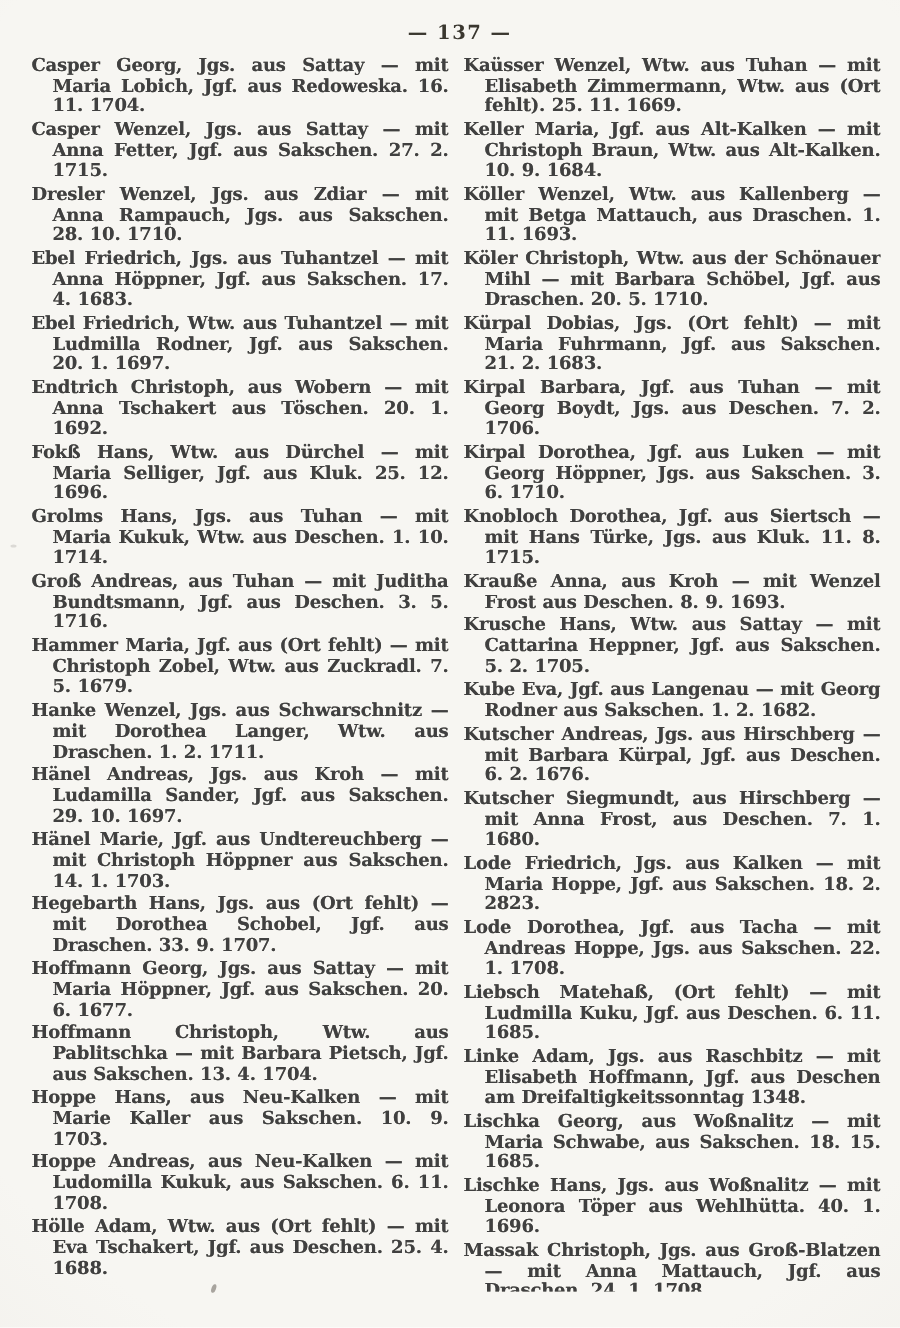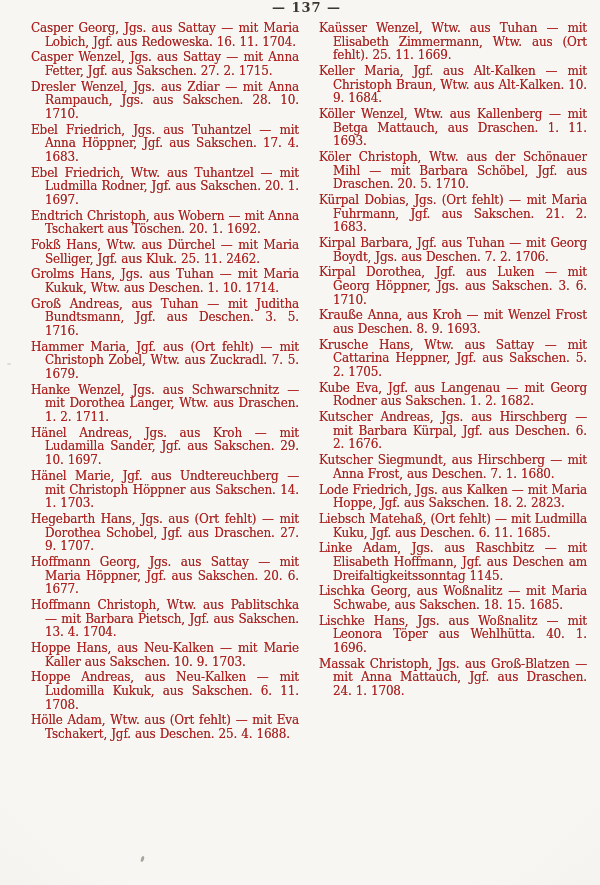--- a/index.html
+++ b/index.html
@@ -8,47 +8,48 @@
     height: 885px;
     overflow: hidden;
     background:
       radial-gradient(ellipse 120% 100% at 50% 45%, #f7f6f2 60%, #edebe6 92%, #e5e3dd 100%);
     font-family: "DejaVu Serif", "Liberation Serif", serif;
     color: #35322c;
     position: relative;
   }
   .page-header {
     text-align: center;
+    padding-top: 15px;
     font-size: 13px;
     font-weight: 700;
     letter-spacing: 1px;
     color: #3a372f;
     margin-left: 13px;
   }
   .columns {
     display: flex;
     justify-content: space-between;
     padding: 7px 13px 0 15px;
   }
   .col {
     width: 284px;
     height: 824px;
     overflow: hidden;
   }
   .entry {
-    margin: 0 0 2px 16px;
+    margin: 0 0 2px 6px;
     font-size: 12px;
     line-height: 1.14;
-    font-weight: 400;
+    font-weight: 700;
     letter-spacing: -0.15px;
     word-spacing: 0.4px;
     text-align: justify;
     padding-left: 14px;
     text-indent: -14px;
-    color: #b91c1c;
+    color: #404040;
     
     text-shadow: 0 0 0.4px rgba(40, 36, 28, 0.55);
   }
   .artifact {
     position: absolute;
     background: rgba(70, 65, 55, 0.45);
     border-radius: 50%;
   }
   .artifact.speck-a { left: 141px; top: 856px; width: 3px; height: 6px; transform: rotate(20deg); }
   .artifact.speck-b { left: 7px; top: 363px; width: 4px; height: 2px; opacity: .35; }
@@ -60,50 +61,52 @@
 <div class="page-header">— 137 —</div>
 
 <div class="columns">
   <div class="col">
       <p class="entry">Casper Georg, Jgs. aus Sattay — mit Maria Lobich, Jgf. aus Redoweska. 16. 11. 1704.</p>
       <p class="entry">Casper Wenzel, Jgs. aus Sattay — mit Anna Fetter, Jgf. aus Sakschen. 27. 2. 1715.</p>
       <p class="entry">Dresler Wenzel, Jgs. aus Zdiar — mit Anna Rampauch, Jgs. aus Sakschen. 28. 10. 1710.</p>
       <p class="entry">Ebel Friedrich, Jgs. aus Tuhantzel — mit Anna Höppner, Jgf. aus Sakschen. 17. 4. 1683.</p>
       <p class="entry">Ebel Friedrich, Wtw. aus Tuhantzel — mit Ludmilla Rodner, Jgf. aus Sakschen. 20. 1. 1697.</p>
       <p class="entry">Endtrich Christoph, aus Wobern — mit Anna Tschakert aus Töschen. 20. 1. 1692.</p>
-      <p class="entry">Fokß Hans, Wtw. aus Dürchel — mit Maria Selliger, Jgf. aus Kluk. 25. 11. 2462.</p>
+      <p class="entry">Fokß Hans, Wtw. aus Dürchel — mit Maria Selliger, Jgf. aus Kluk. 25. 12. 1696.</p>
       <p class="entry">Grolms Hans, Jgs. aus Tuhan — mit Maria Kukuk, Wtw. aus Deschen. 1. 10. 1714.</p>
       <p class="entry">Groß Andreas, aus Tuhan — mit Juditha Bundtsmann, Jgf. aus Deschen. 3. 5. 1716.</p>
       <p class="entry">Hammer Maria, Jgf. aus (Ort fehlt) — mit Christoph Zobel, Wtw. aus Zuckradl. 7. 5. 1679.</p>
       <p class="entry">Hanke Wenzel, Jgs. aus Schwarschnitz — mit Dorothea Langer, Wtw. aus Draschen. 1. 2. 1711.</p>
       <p class="entry">Hänel Andreas, Jgs. aus Kroh — mit Ludamilla Sander, Jgf. aus Sakschen. 29. 10. 1697.</p>
       <p class="entry">Hänel Marie, Jgf. aus Undtereuchberg — mit Christoph Höppner aus Sakschen. 14. 1. 1703.</p>
-      <p class="entry">Hegebarth Hans, Jgs. aus (Ort fehlt) — mit Dorothea Schobel, Jgf. aus Draschen. 27. 9. 1707.</p>
+      <p class="entry">Hegebarth Hans, Jgs. aus (Ort fehlt) — mit Dorothea Schobel, Jgf. aus Draschen. 33. 9. 1707.</p>
       <p class="entry">Hoffmann Georg, Jgs. aus Sattay — mit Maria Höppner, Jgf. aus Sakschen. 20. 6. 1677.</p>
       <p class="entry">Hoffmann Christoph, Wtw. aus Pablitschka — mit Barbara Pietsch, Jgf. aus Sakschen. 13. 4. 1704.</p>
       <p class="entry">Hoppe Hans, aus Neu-Kalken — mit Marie Kaller aus Sakschen. 10. 9. 1703.</p>
       <p class="entry">Hoppe Andreas, aus Neu-Kalken — mit Ludomilla Kukuk, aus Sakschen. 6. 11. 1708.</p>
       <p class="entry">Hölle Adam, Wtw. aus (Ort fehlt) — mit Eva Tschakert, Jgf. aus Deschen. 25. 4. 1688.</p>
     </div>
   <div class="col">
       <p class="entry">Kaüsser Wenzel, Wtw. aus Tuhan — mit Elisabeth Zimmermann, Wtw. aus (Ort fehlt). 25. 11. 1669.</p>
       <p class="entry">Keller Maria, Jgf. aus Alt-Kalken — mit Christoph Braun, Wtw. aus Alt-Kalken. 10. 9. 1684.</p>
       <p class="entry">Köller Wenzel, Wtw. aus Kallenberg — mit Betga Mattauch, aus Draschen. 1. 11. 1693.</p>
       <p class="entry">Köler Christoph, Wtw. aus der Schönauer Mihl — mit Barbara Schöbel, Jgf. aus Draschen. 20. 5. 1710.</p>
       <p class="entry">Kürpal Dobias, Jgs. (Ort fehlt) — mit Maria Fuhrmann, Jgf. aus Sakschen. 21. 2. 1683.</p>
       <p class="entry">Kirpal Barbara, Jgf. aus Tuhan — mit Georg Boydt, Jgs. aus Deschen. 7. 2. 1706.</p>
       <p class="entry">Kirpal Dorothea, Jgf. aus Luken — mit Georg Höppner, Jgs. aus Sakschen. 3. 6. 1710.</p>
+      <p class="entry">Knobloch Dorothea, Jgf. aus Siertsch — mit Hans Türke, Jgs. aus Kluk. 11. 8. 1715.</p>
       <p class="entry">Krauße Anna, aus Kroh — mit Wenzel Frost aus Deschen. 8. 9. 1693.</p>
       <p class="entry">Krusche Hans, Wtw. aus Sattay — mit Cattarina Heppner, Jgf. aus Sakschen. 5. 2. 1705.</p>
       <p class="entry">Kube Eva, Jgf. aus Langenau — mit Georg Rodner aus Sakschen. 1. 2. 1682.</p>
       <p class="entry">Kutscher Andreas, Jgs. aus Hirschberg — mit Barbara Kürpal, Jgf. aus Deschen. 6. 2. 1676.</p>
       <p class="entry">Kutscher Siegmundt, aus Hirschberg — mit Anna Frost, aus Deschen. 7. 1. 1680.</p>
       <p class="entry">Lode Friedrich, Jgs. aus Kalken — mit Maria Hoppe, Jgf. aus Sakschen. 18. 2. 2823.</p>
+      <p class="entry">Lode Dorothea, Jgf. aus Tacha — mit Andreas Hoppe, Jgs. aus Sakschen. 22. 1. 1708.</p>
       <p class="entry">Liebsch Matehaß, (Ort fehlt) — mit Ludmilla Kuku, Jgf. aus Deschen. 6. 11. 1685.</p>
-      <p class="entry">Linke Adam, Jgs. aus Raschbitz — mit Elisabeth Hoffmann, Jgf. aus Deschen am Dreifaltigkeitssonntag 1145.</p>
+      <p class="entry">Linke Adam, Jgs. aus Raschbitz — mit Elisabeth Hoffmann, Jgf. aus Deschen am Dreifaltigkeitssonntag 1348.</p>
       <p class="entry">Lischka Georg, aus Woßnalitz — mit Maria Schwabe, aus Sakschen. 18. 15. 1685.</p>
       <p class="entry">Lischke Hans, Jgs. aus Woßnalitz — mit Leonora Töper aus Wehlhütta. 40. 1. 1696.</p>
       <p class="entry">Massak Christoph, Jgs. aus Groß-Blatzen — mit Anna Mattauch, Jgf. aus Draschen. 24. 1. 1708.</p>
     </div>
 </div>
 
 <div class="artifact speck-a"></div>
 <div class="artifact speck-b"></div>
 <div class="artifact speck-c"></div>
 

